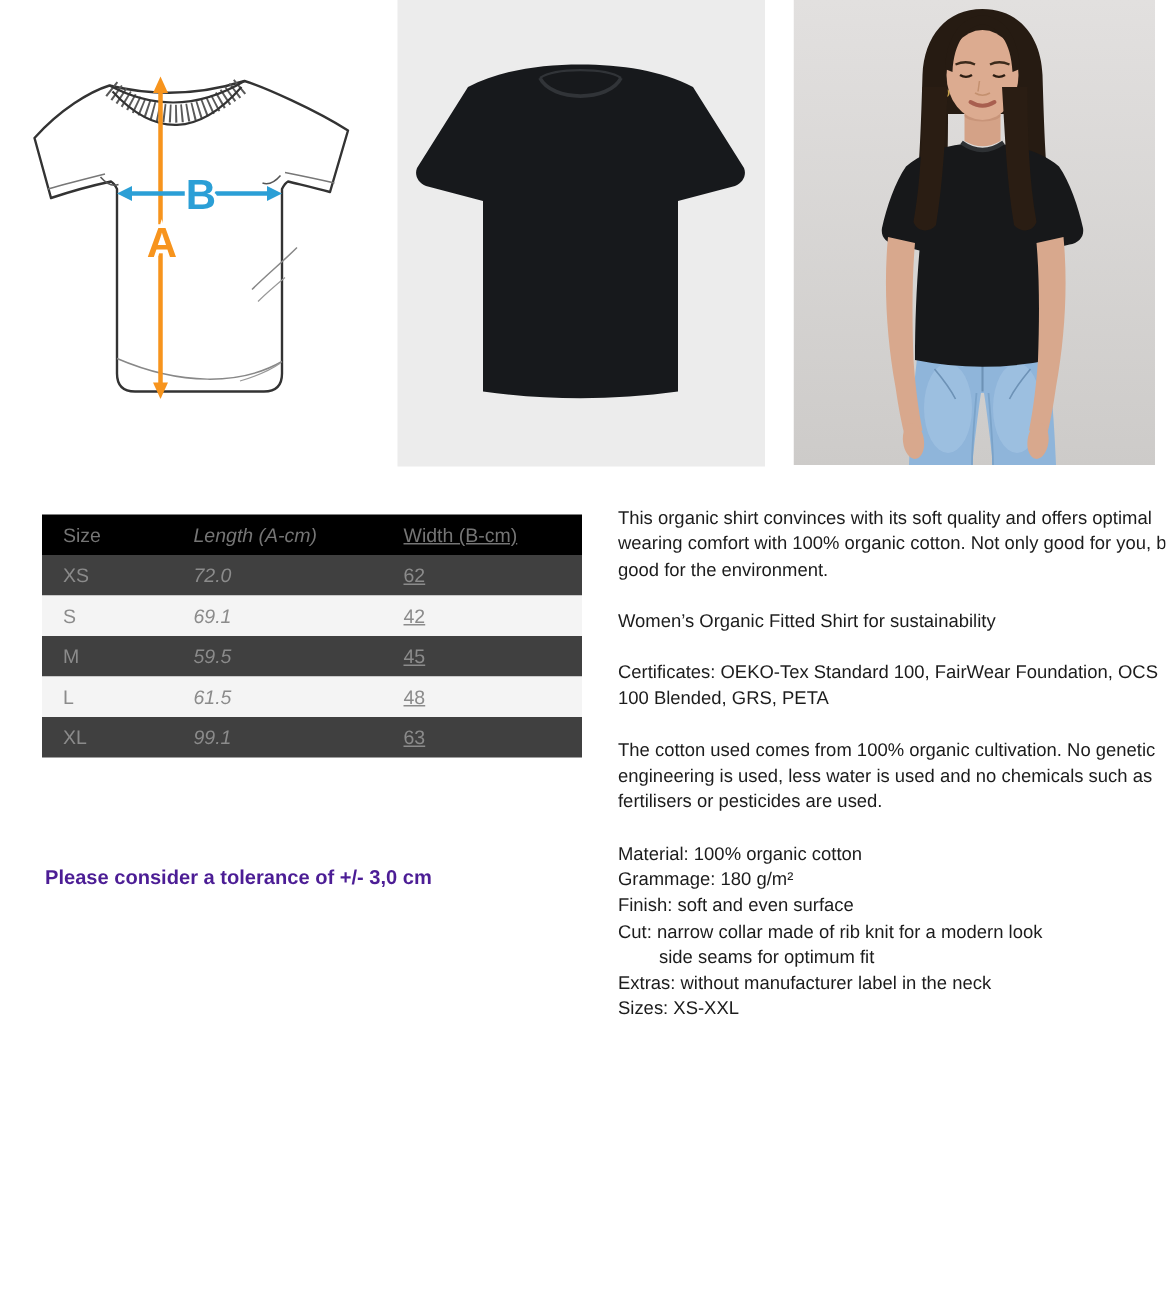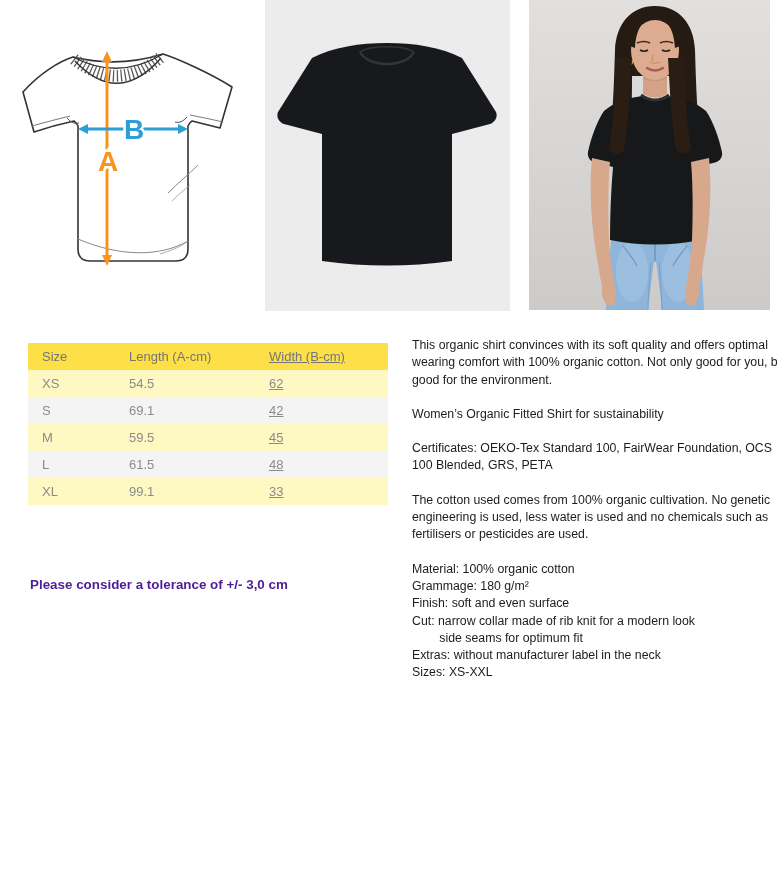--- a/index.html
+++ b/index.html
@@ -8,26 +8,26 @@
     font-family:"Liberation Sans", sans-serif;
   }
   .abs{position:absolute;}
   
   #hero-diagram{left:0;top:0;width:250px;height:315px;background:#ffffff;}
   #hero-flat{left:265px;top:0;width:245px;height:311px;background:#ececec;}
   #hero-model{left:529px;top:0;width:241px;height:310px;}
   
   #size-table{left:28px;top:343px;width:360px;font-size:13px;}
   .trow{display:flex;height:27px;align-items:center;}
-  .thead{background:#fde047;color:#757575;}
+  .thead{background:#000000;color:#757575;}
   .tbody-row{color:#8b8b8b;}
-  .row-dark{background:#fef9c3;}
+  .row-dark{background:#404040;}
   .row-light{background:#f4f4f4;}
   .c1{width:101px;padding-left:14px;box-sizing:border-box;}
-  .c2{width:140px;}
+  .c2{width:140px;font-style:italic;}
   .c3{flex:1;text-decoration:underline;}
   
   #tolerance-note{left:30px;top:577px;font-size:13.4px;font-weight:600;color:#4c1d95;}
   
   #product-description{left:412px;top:337px;width:378px;font-size:12.3px;line-height:17.3px;color:#1c1c1c;}
   #product-description p{margin:0 0 17px 0;}
   .spec-line{white-space:pre-wrap;}
   svg{display:block;}
 </style>
 </head>
@@ -137,42 +137,42 @@
 </div>
 
 <div class="abs" id="size-table">
   <div class="trow thead">
     <span class="c1">Size</span>
     <span class="c2">Length (A-cm)</span>
     <span class="c3">Width (B-cm)</span>
   </div>
   <div class="trow tbody-row row-dark">
     <span class="c1">XS</span>
-    <span class="c2">54.5</span>
+    <span class="c2">72.0</span>
     <span class="c3">62</span>
   </div>
   <div class="trow tbody-row row-light">
     <span class="c1">S</span>
     <span class="c2">69.1</span>
     <span class="c3">42</span>
   </div>
   <div class="trow tbody-row row-dark">
     <span class="c1">M</span>
     <span class="c2">59.5</span>
     <span class="c3">45</span>
   </div>
   <div class="trow tbody-row row-light">
     <span class="c1">L</span>
     <span class="c2">61.5</span>
     <span class="c3">48</span>
   </div>
   <div class="trow tbody-row row-dark">
     <span class="c1">XL</span>
     <span class="c2">99.1</span>
-    <span class="c3">33</span>
+    <span class="c3">63</span>
   </div>
 </div>
 
 <div class="abs" id="tolerance-note">Please consider a tolerance of +/- 3,0 cm</div>
 
 <div class="abs" id="product-description">
   <p>This organic shirt convinces with its soft quality and offers optimal wearing comfort with 100% organic cotton. Not only good for you, but good for the environment.</p>
   <p>Women’s Organic Fitted Shirt for sustainability</p>
   <p>Certificates: OEKO-Tex Standard 100, FairWear Foundation, OCS 100 Blended, GRS, PETA</p>
   <p>The cotton used comes from 100% organic cultivation. No genetic engineering is used, less water is used and no chemicals such as fertilisers or pesticides are used.</p>

